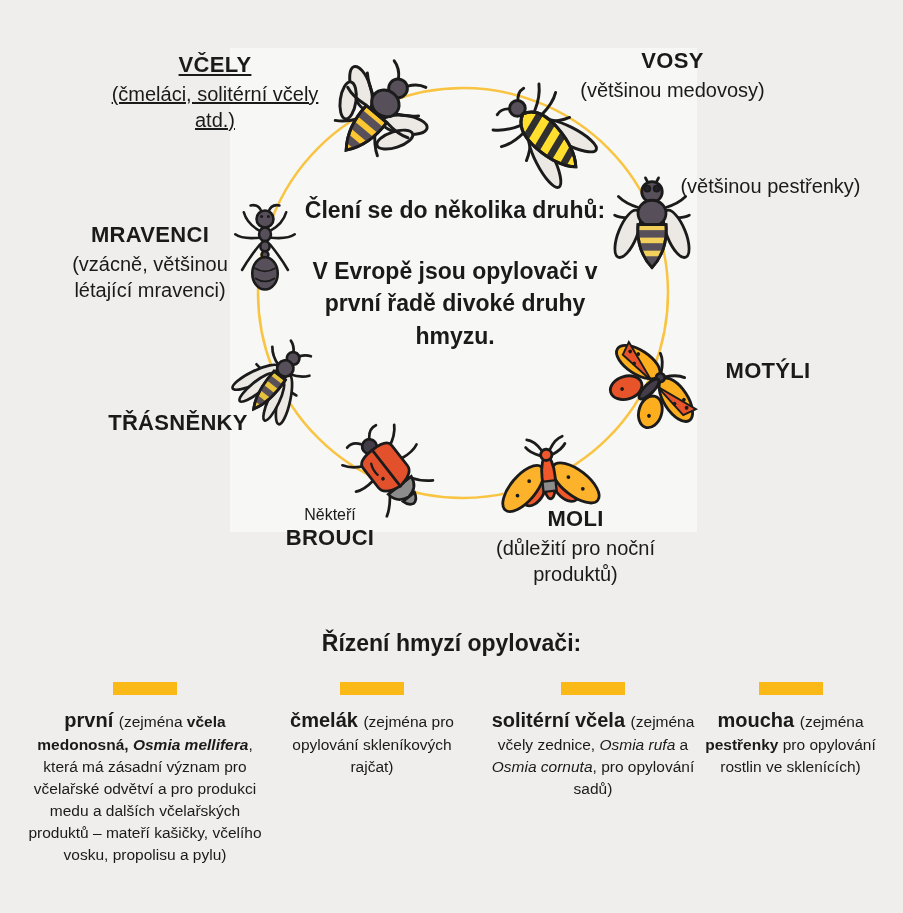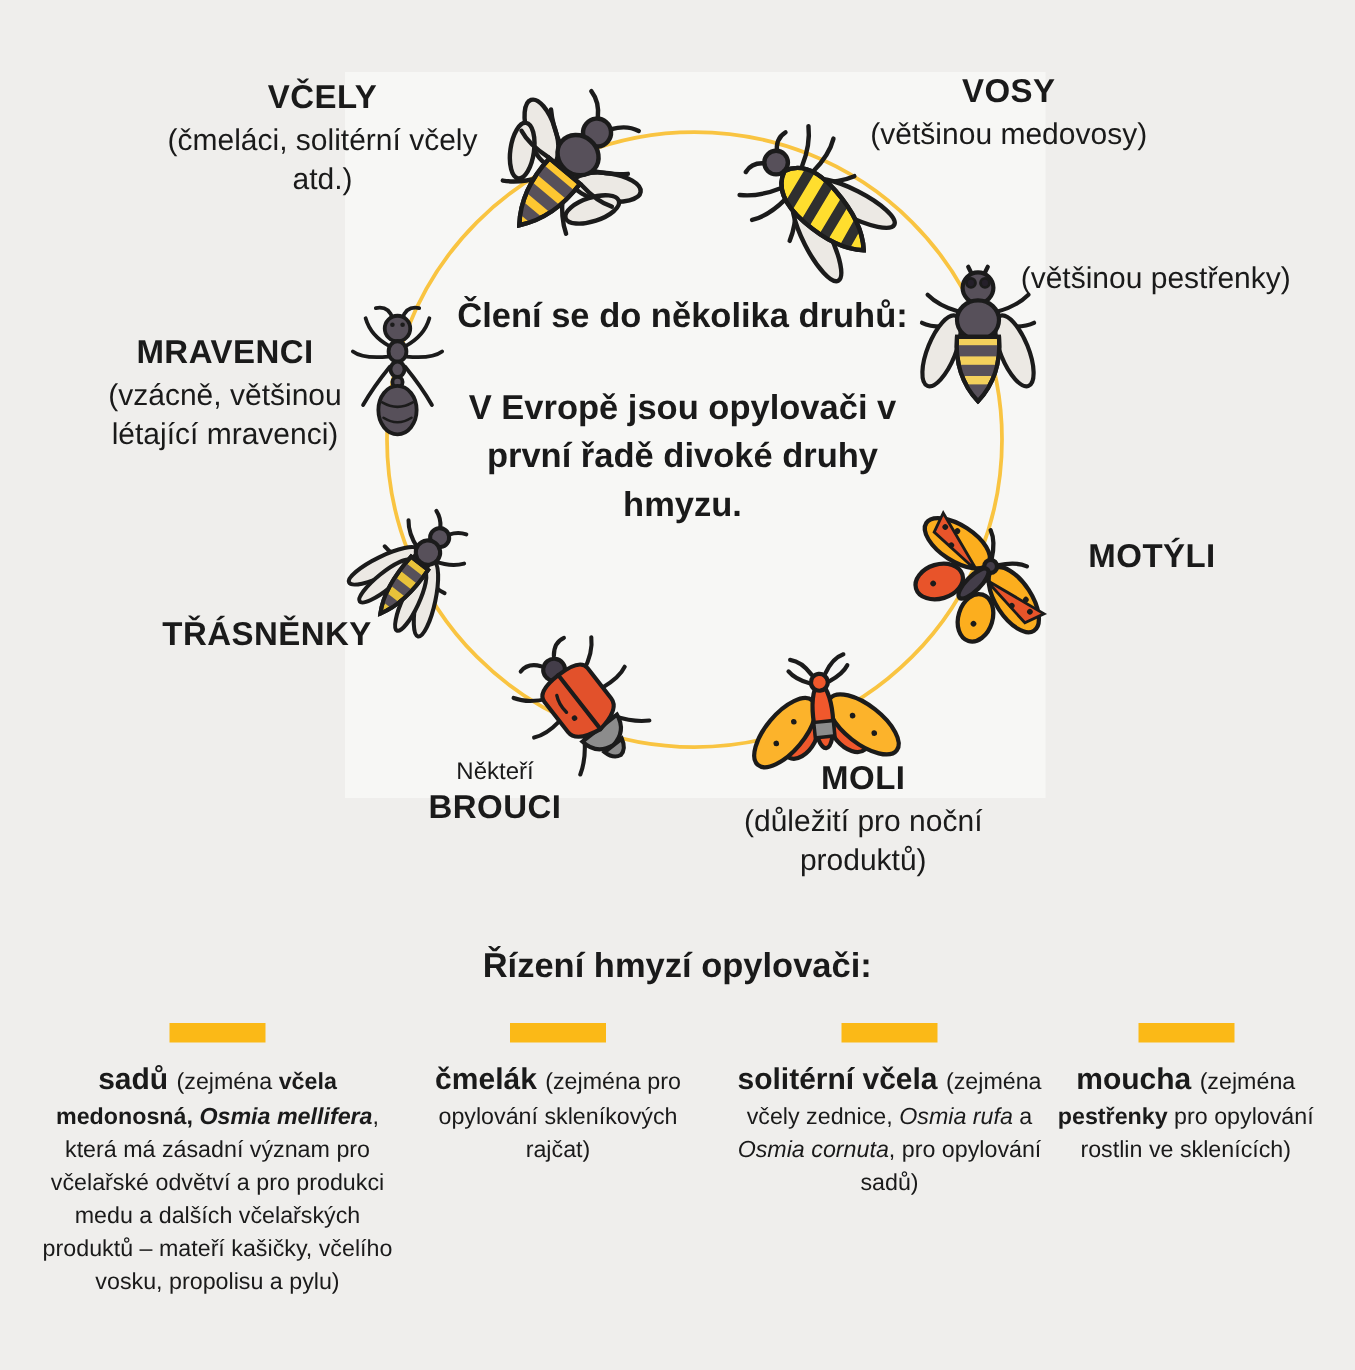--- a/index.html
+++ b/index.html
@@ -26,21 +26,21 @@
                    font-size:23px; font-weight:700; z-index:3; }
   .mcol { position:absolute; top:682px; text-align:center; z-index:3; }
   .mcol .bar { width:64px; height:13px; margin:0 auto 11px auto; }
   .mcol .txt { font-size:15.5px; line-height:1.42; }
   .lead { font-weight:700; font-size:20px; }
   .c1 { left:26px;  width:238px; }
   .c2 { left:272px; width:200px; }
   .c3 { left:487px; width:212px; }
   .c4 { left:688px; width:205px; }
   
-  .g-vcely     { left:100px; top:52px;  width:230px; }
+  .g-vcely     { left:100px; top:52px;  width:230px;text-decoration:underline; }
   .g-vosy      { left:565px; top:48px;  width:215px; }
   .g-mouchy    { left:658px; top:170px; width:225px; }
   .g-motyli    { left:688px; top:358px; width:160px; }
   .g-moli      { left:483px; top:506px; width:185px; }
   .g-brouci    { left:230px; top:506px; width:200px; }
   .g-trasnenky { left:78px;  top:410px; width:200px; }
   .g-mravenci  { left:65px;  top:222px; width:170px; }
   
   .i-bee       { left:310px; top:58px;  width:128px; height:118px; }
   .i-bee svg       { transform:rotate(40deg); }
@@ -315,21 +315,21 @@
 </div>
 <div class="glabel g-mravenci">
   <div class="gname">MRAVENCI</div>
   <div class="gnote">(vzácně, většinou létající mravenci)</div>
 </div>
 
 <h2 class="managed-title">Řízení hmyzí opylovači:</h2>
 
 <div class="mcol c1">
   <div class="bar" style="background: rgb(251, 185, 23);"></div>
-  <div class="txt"><span class="lead">sadů </span><span>(zejména </span><span style="font-weight: 700;">včela medonosná, </span><span style="font-weight: 700; font-style: italic;">Osmia mellifera</span><span>, která má zásadní význam pro včelařské odvětví a pro produkci medu a dalších včelařských produktů – mateří kašičky, včelího vosku, propolisu a pylu)</span></div>
+  <div class="txt"><span class="lead">první </span><span>(zejména </span><span style="font-weight: 700;">včela medonosná, </span><span style="font-weight: 700; font-style: italic;">Osmia mellifera</span><span>, která má zásadní význam pro včelařské odvětví a pro produkci medu a dalších včelařských produktů – mateří kašičky, včelího vosku, propolisu a pylu)</span></div>
 </div>
 <div class="mcol c2">
   <div class="bar" style="background: rgb(251, 185, 23);"></div>
   <div class="txt"><span class="lead">čmelák </span><span>(zejména pro opylování skleníkových rajčat)</span></div>
 </div>
 <div class="mcol c3">
   <div class="bar" style="background: rgb(251, 185, 23);"></div>
   <div class="txt"><span class="lead">solitérní včela </span><span>(zejména včely zednice, </span><span style="font-style: italic;">Osmia rufa</span><span> a </span><span style="font-style: italic;">Osmia cornuta</span><span>, pro opylování sadů)</span></div>
 </div>
 <div class="mcol c4">

